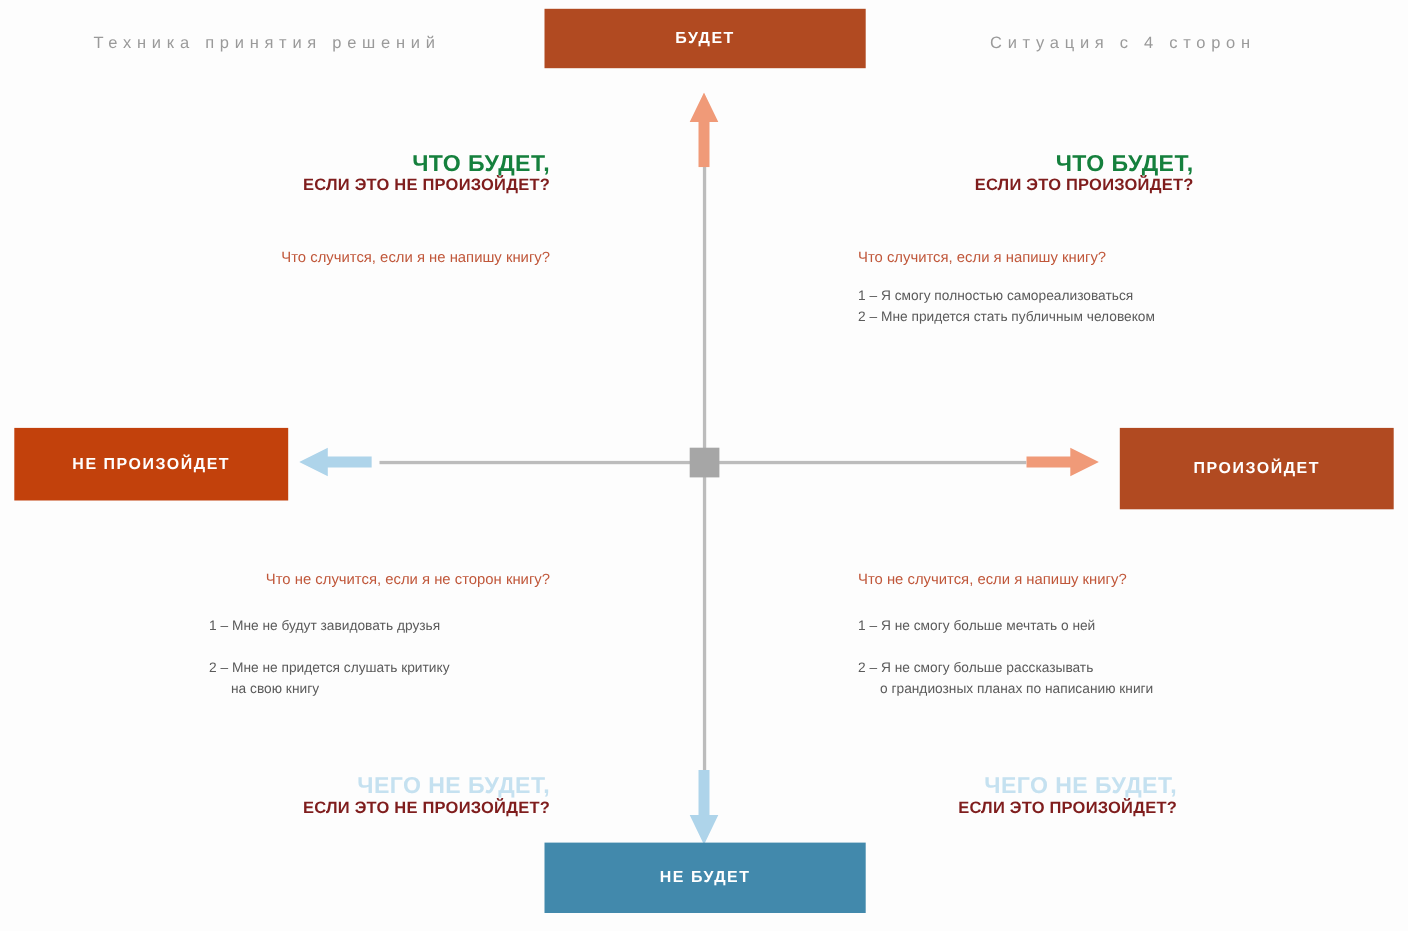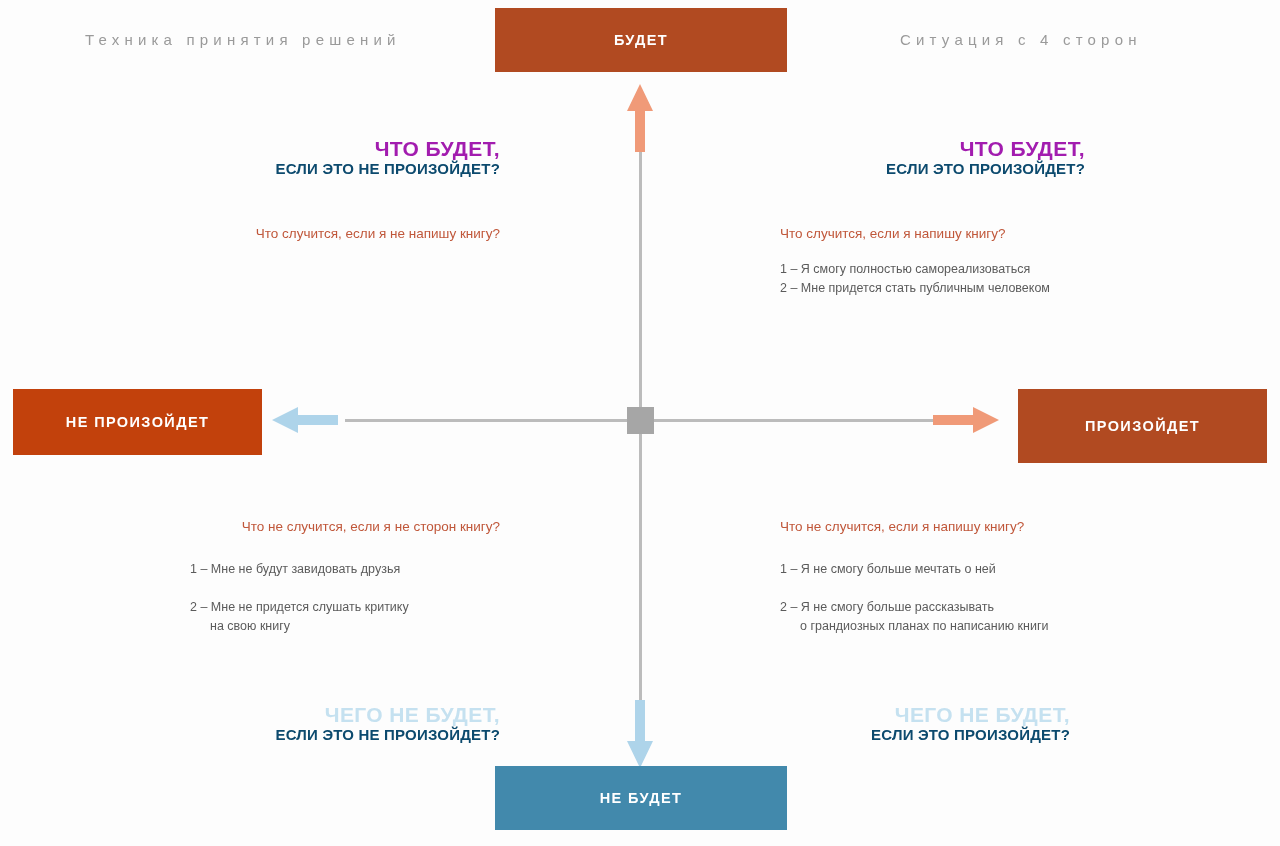--- a/index.html
+++ b/index.html
@@ -67,21 +67,21 @@
     align-items: center;
     justify-content: center;
     color: #ffffff;
     font-weight: bold;
     font-size: 14.5px;
     letter-spacing: 1.4px;
     white-space: nowrap;
   }
   #box-top {
     left: 495px; top: 8px;
-    width: 292px; height: 64px;
+    width: 292px; height: 54px;
     background: #b14a21;
   }
   #box-bottom {
     left: 495px; top: 766px;
     width: 292px; height: 64px;
     background: #4289ac;
   }
   #box-left {
     left: 13px; top: 389px;
     width: 249px; height: 66px;
@@ -109,24 +109,24 @@
     white-space: nowrap;
   }
   .quad-title .t1 {
     display: block;
     font-size: 21px;
     letter-spacing: 0.4px;
   }
   .quad-title .t2 {
     display: block;
     font-size: 15px;
-    color: #0c4a6e;
+    color: #7f1d1d;
     letter-spacing: 0.2px;
   }
-  .title-warm .t1 { color: #a21caf; }
+  .title-warm .t1 { color: #15803d; }
   .title-cool .t1 { color: #c5e1f0; }
 
   .quad-q {
     font-size: 13.5px;
     color: #c0573a;
     white-space: nowrap;
     font-weight: 400;
   }
   .quad-list {
     margin: 0;

